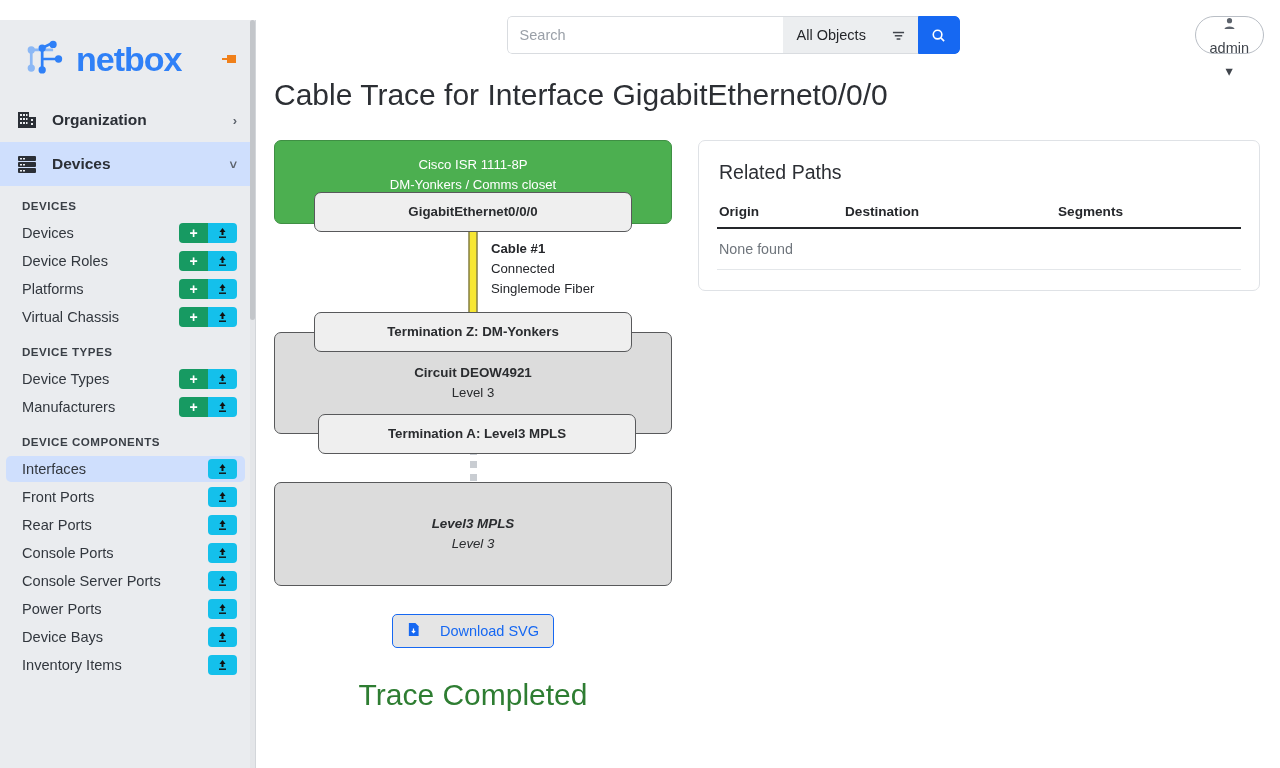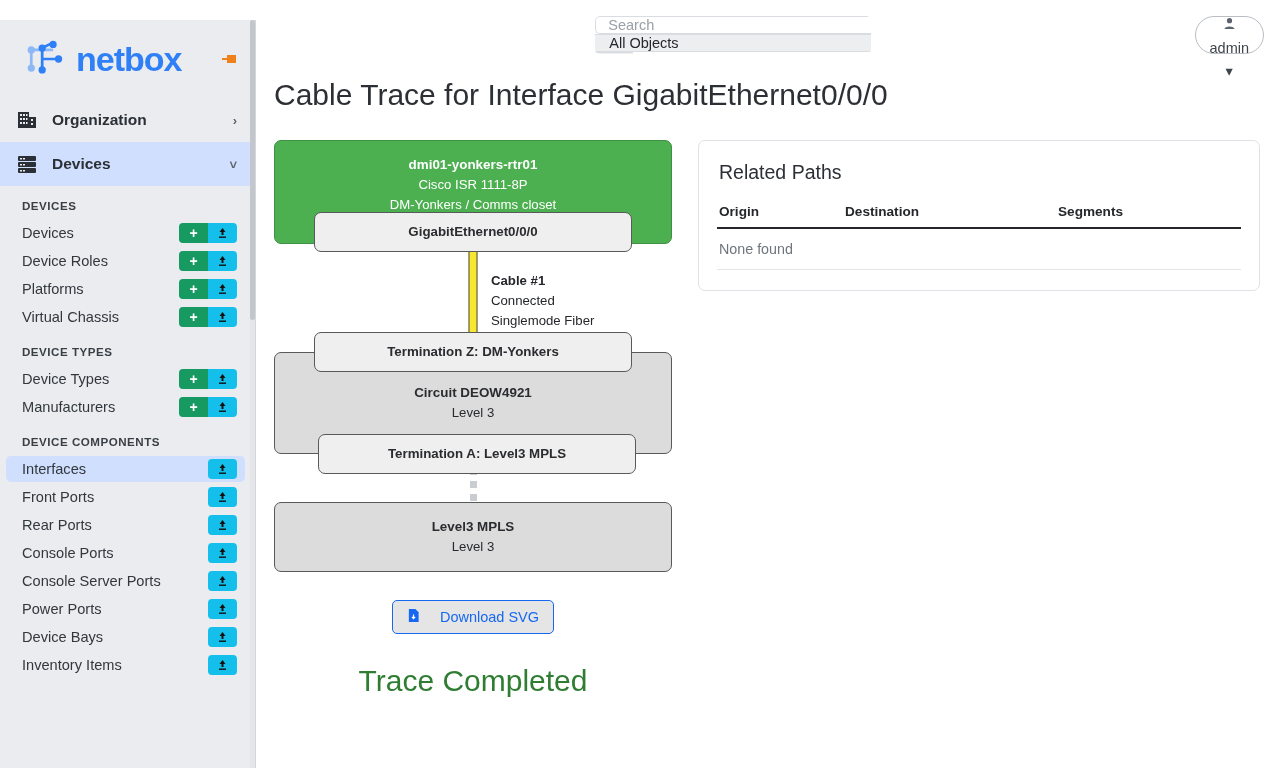--- a/index.html
+++ b/index.html
@@ -70,21 +70,21 @@
   .btn-import.solo { border-radius: 4px; }
   .btn-import svg { width: 11px; height: 12px; }
 
   
   .main { flex: 1; height: 768px; position: relative; background: #fff; overflow: hidden; }
 
   .topbar { height: 70px; display: flex; align-items: center; padding: 0 16px; }
   .search-wrap {
     display: flex; align-items: stretch; height: 38px;
     margin-left: auto; margin-right: auto;
-    border-radius: 5px; overflow: hidden; flex-direction: column;
+    border-radius: 5px; overflow: hidden;
   }
   .search-input {
     width: 276px; height: 38px;
     border: 1px solid #d9dce0; border-right: none;
     border-radius: 5px 0 0 5px;
     padding: 0 12px; font-size: 14.5px; color: #33383f;
     background: #fff; outline: none;
     font-family: "Liberation Sans", sans-serif;
   }
   .search-input::placeholder { color: #9aa0a8; }
@@ -128,41 +128,41 @@
     width: 318px; margin: 0 auto;
   }
   .term-float { position: relative; z-index: 3; margin-top: -32px; }
 
   .cable-seg { position: relative; height: 100px; }
   .cable-line {
     position: absolute; left: 50%; transform: translateX(-50%);
     top: 0; width: 9px; height: 100px;
     background: #f7e733; border-left: 1px solid #4b4b4b; border-right: 1px solid #4b4b4b;
   }
-  .cable-text { position: absolute; left: 217px; top: 19px; text-align: left; }
+  .cable-text { position: absolute; left: 217px; top: 7px; text-align: left; }
   .cable-text .ct-title { font-size: 13.2px; font-weight: 700; color: #25272b; line-height: 20px; }
   .cable-text .ct-sub { font-size: 13.2px; color: #25272b; line-height: 20px; }
 
   .circuit-group { position: relative; }
   .circuit-box {
     background: #dcdcdc; border: 1px solid #58595b; border-radius: 7px;
     text-align: center; color: #2a2c2f;
     padding: 30px 10px; position: relative; z-index: 1;
   }
   .circuit-title { font-size: 13.4px; font-weight: 700; line-height: 20px; }
   .circuit-sub { font-size: 13.2px; line-height: 20px; }
   .term-on-circuit-top { position: absolute; top: -20px; left: 0; right: 0; z-index: 3; }
   .term-on-circuit-bot { position: absolute; bottom: -20px; left: 8px; right: 0; z-index: 3; }
 
   .dash-seg { height: 48px; display: flex; flex-direction: column; align-items: center; justify-content: center; gap: 6px; }
   .dash-dot { width: 7px; height: 7px; background: #c9cdd2; }
 
   .provider-box {
     background: #dcdcdc; border: 1px solid #58595b; border-radius: 7px;
-    text-align: center; color: #2a2c2f; padding: 14px 10px;
+    text-align: center; color: #2a2c2f; padding: 31px 10px; font-style: italic;
   }
 
   .dl-wrap { display: flex; justify-content: center; margin-top: 28px; }
   .dl-btn {
     display: inline-flex; align-items: center; gap: 20px;
     border: 1px solid #1668f2; border-radius: 5px; background: #e5e5e5;
     color: #1668f2; font-size: 14.5px; padding: 7px 14px; cursor: pointer;
     font-family: "Liberation Sans", sans-serif;
   }
   .trace-status {
@@ -473,21 +473,20 @@
       </div>
     </div>
 
     <h1 class="page-title">Cable Trace for Interface GigabitEthernet0/0/0</h1>
 
     <div class="content">
 
       <div class="trace">
 
         <div class="node-box">
-          <div class="node-title">dmi01-yonkers-rtr01</div>
           <div class="node-sub">Cisco ISR 1111-8P</div>
           <div class="node-sub">DM-Yonkers / Comms closet</div>
         </div>
 
         <div class="term-box term-float">GigabitEthernet0/0/0</div>
 
         <div class="cable-seg">
           <div class="cable-line"></div>
           <div class="cable-text">
             <div class="ct-title">Cable #1</div>

